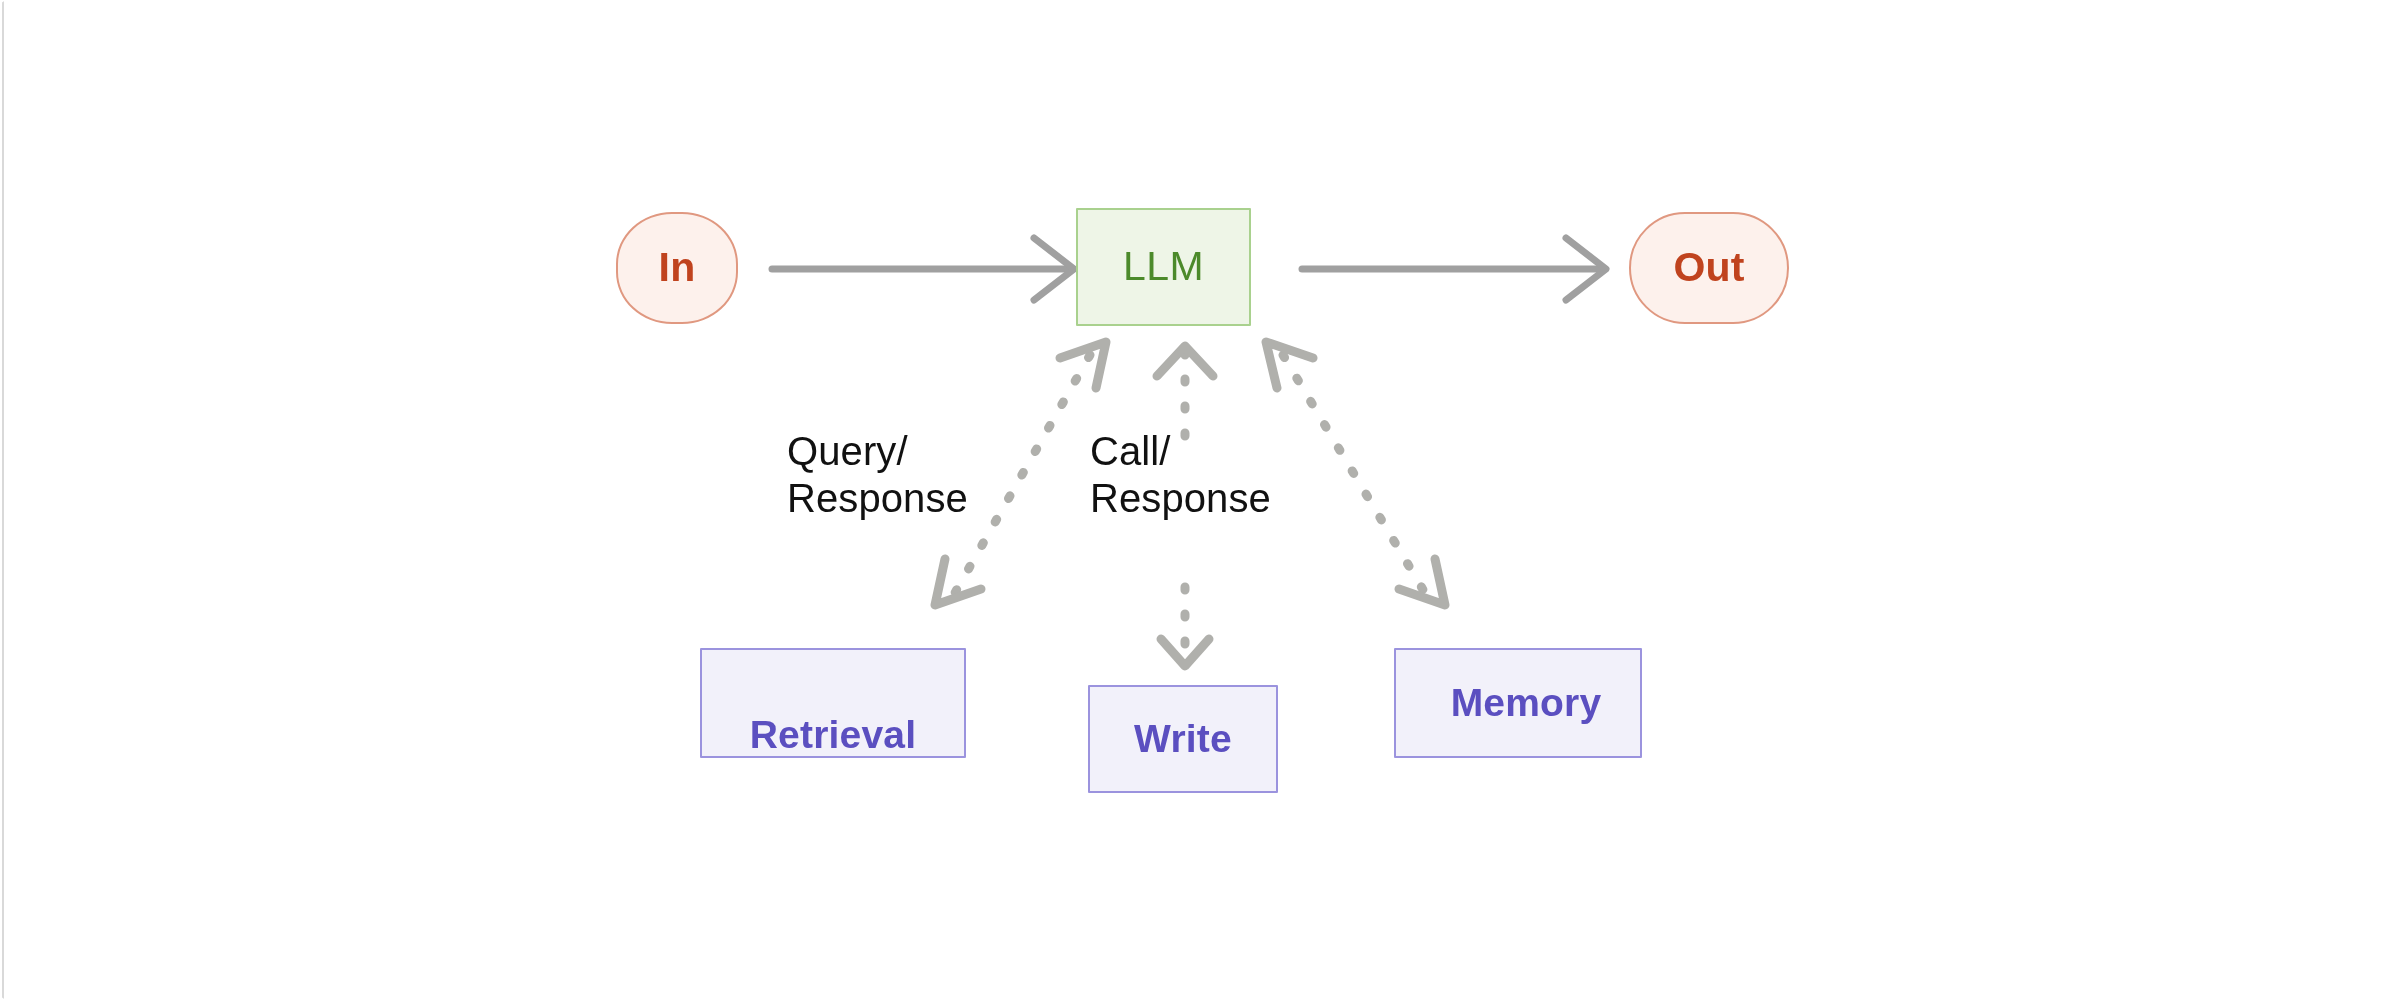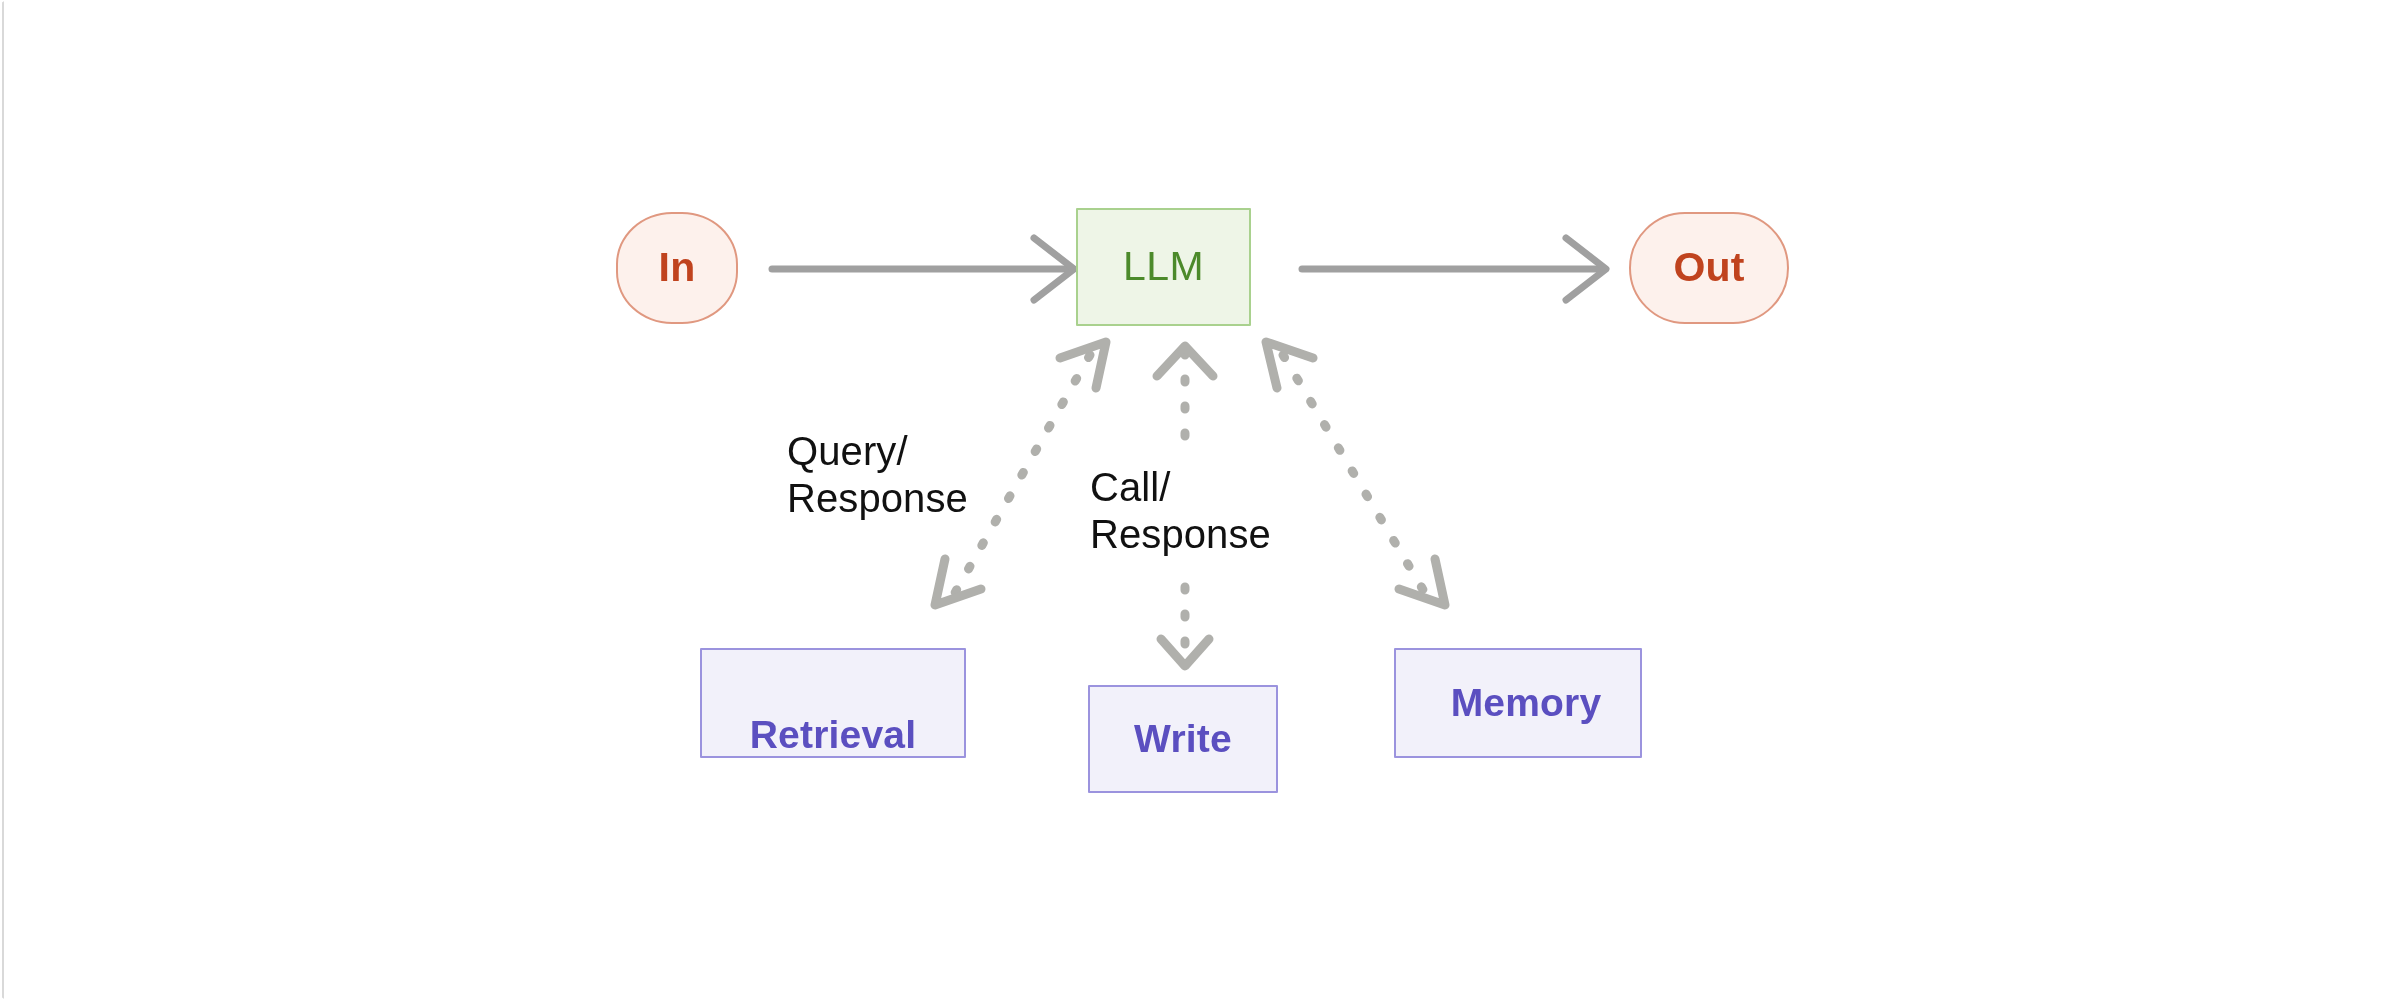--- a/index.html
+++ b/index.html
@@ -117,21 +117,21 @@
     color: #111111;
     font-size: 40px;
     font-weight: 400;
     line-height: 1.18;
     text-align: left;
     white-space: nowrap;
     letter-spacing: 0.1px;
   }
   .edge-label span { display: block; }
   #label-query    { left: 787px;  top: 428px; width: 170px; }
-  #label-call     { left: 1090px; top: 464px; width: 190px; }
+  #label-call     { left: 1090px; top: 428px; width: 190px; }
   #label-read     { left: 1433px; top: 428px; width: 160px; }
 </style>
 </head>
 <body>
 
 <div id="canvas">
 
   <div id="left-rule"></div>
 
   <svg id="diagram-svg" viewBox="0 0 2401 1000" xmlns="http://www.w3.org/2000/svg">

